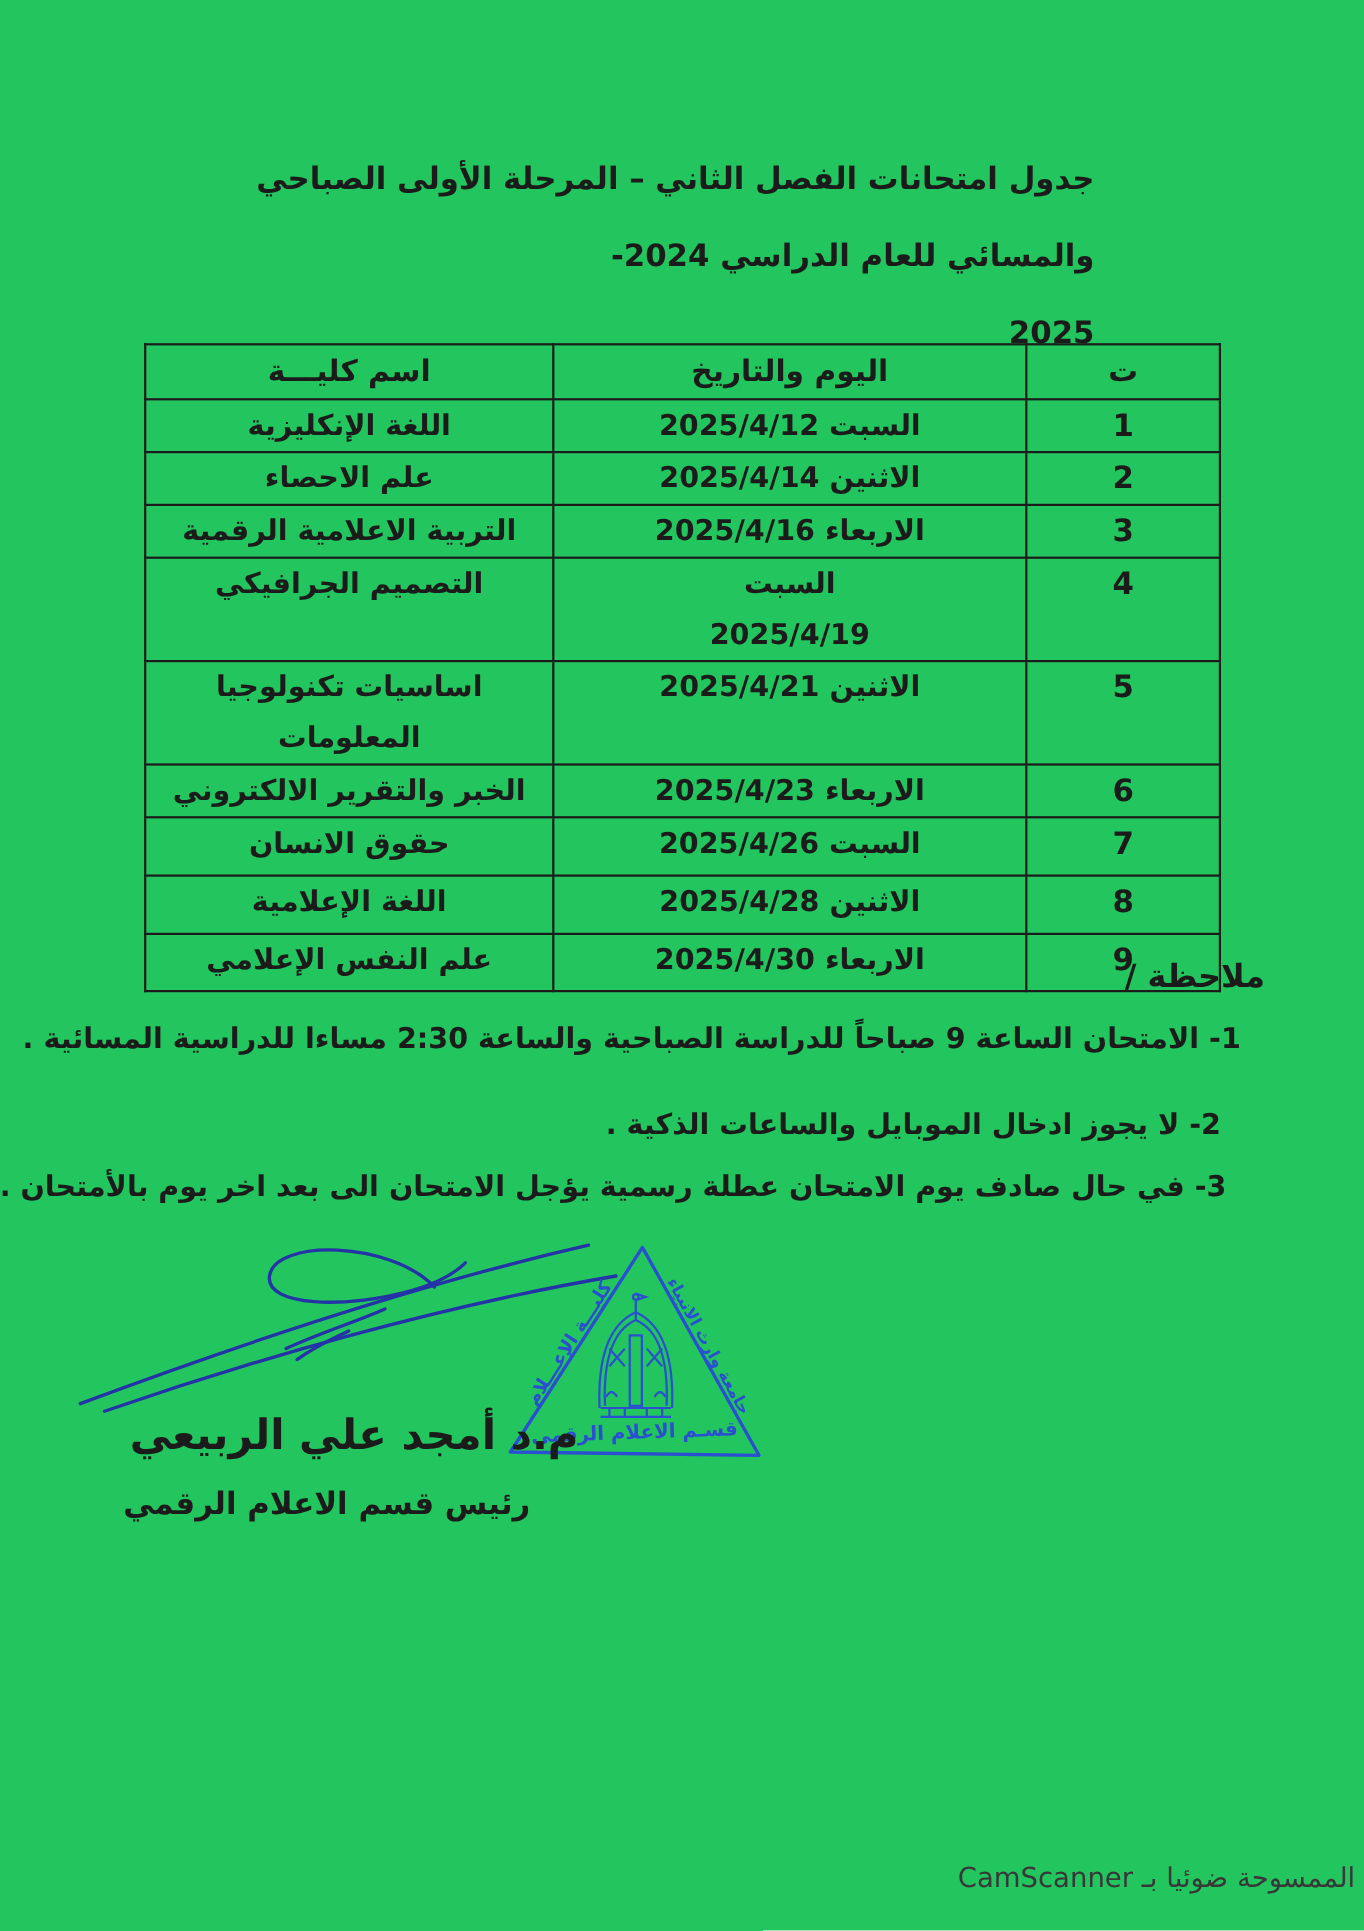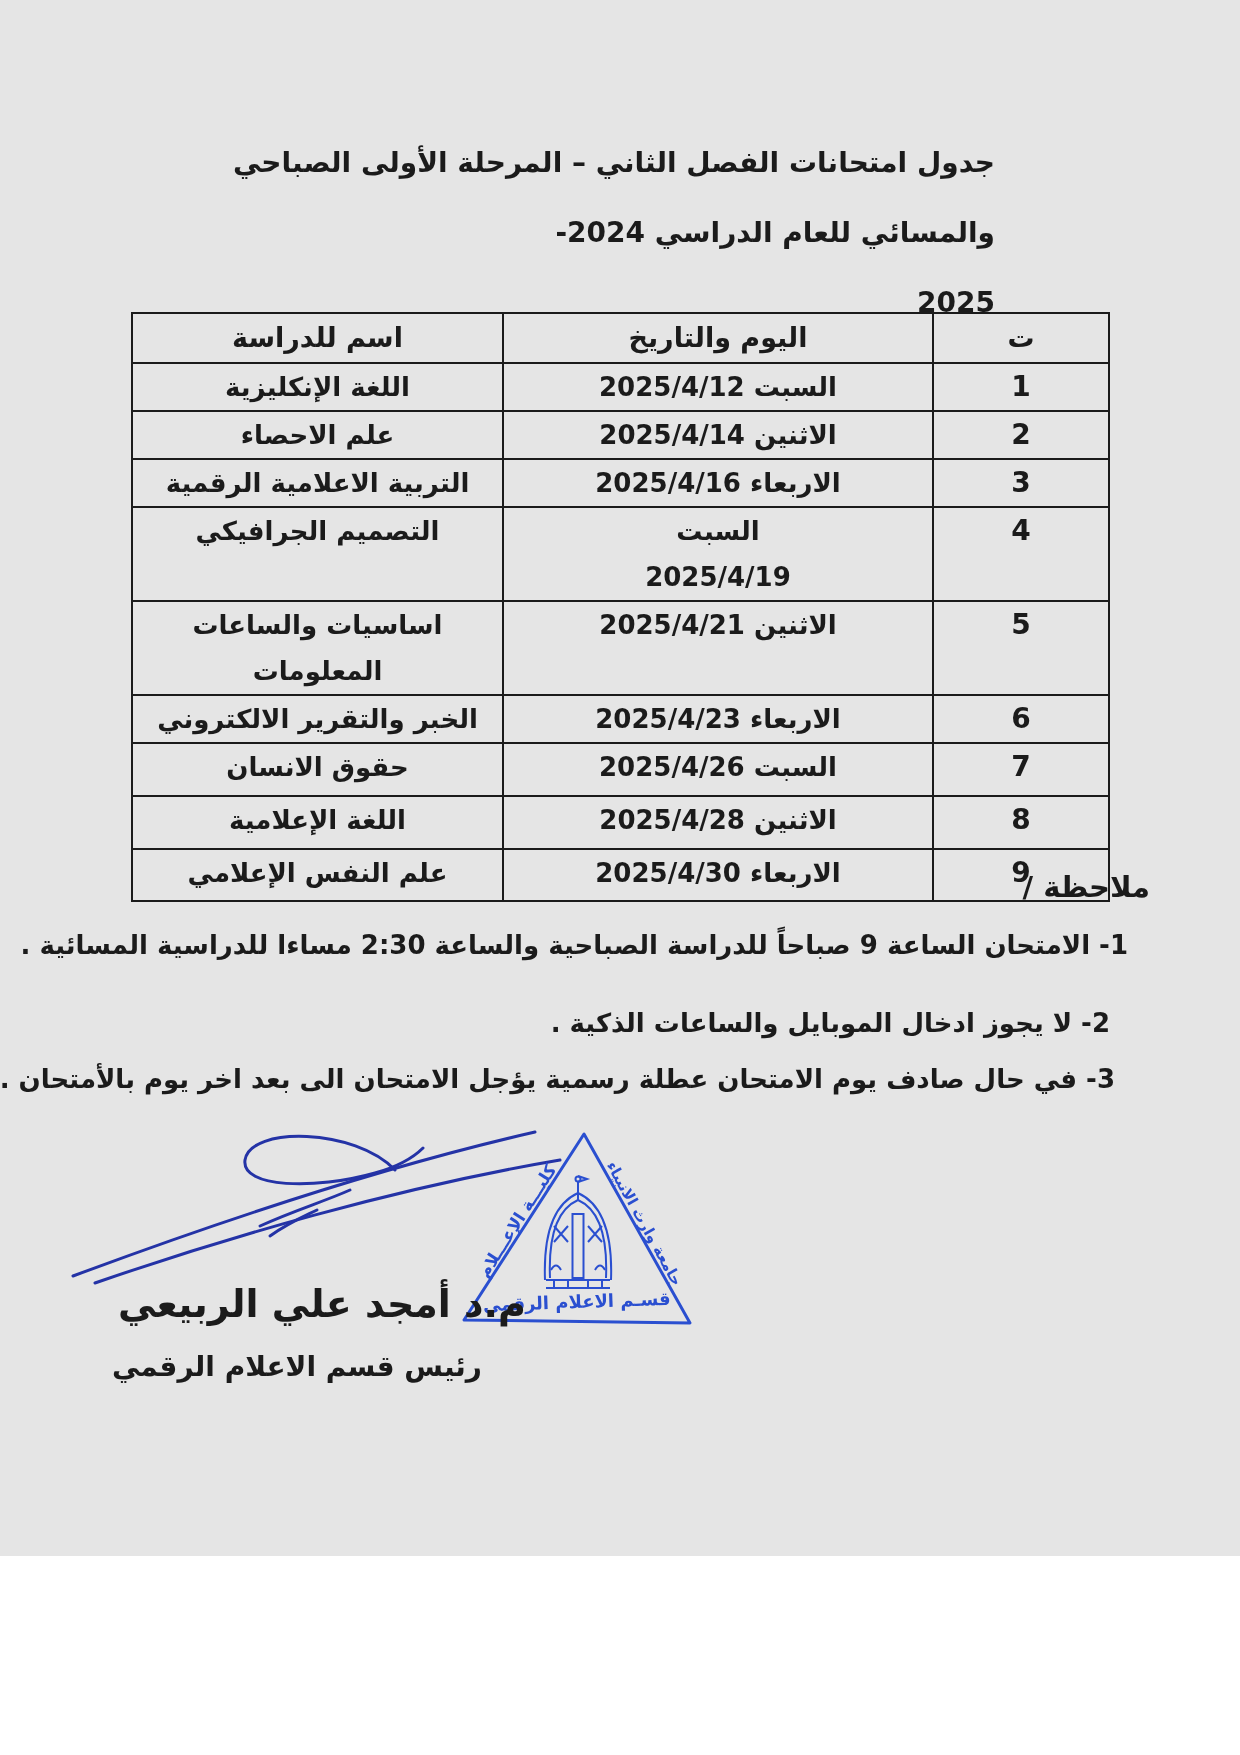--- a/index.html
+++ b/index.html
@@ -4,22 +4,22 @@
 <style>
   :root{
     --ink:#1b1b1b;
     --stamp-blue:#2a4fd0;
     --sig-blue:#2433a6;
     --footer-text:#383838;
   }
   html,body{margin:0;padding:0;background:#ffffff;}
   .page{
     position:relative;
-    width:1240px;height:1556px;
-    background:#e5e5e5;
+    width:1240px;height:1755px;
+    background:#22c55e;
     overflow:hidden;
     font-family:"DejaVu Sans",sans-serif;
     color:var(--ink);
   }
   
   .doc-title{
     position:absolute;left:115px;top:128px;width:880px;
     direction:rtl;text-align:right;
     font-size:28px;font-weight:700;line-height:70px;
     color:var(--ink);
@@ -96,21 +96,21 @@
   <table class="exam-table">
     <colgroup>
       <col class="c-no">
         <col class="c-date">
         <col class="c-subject">
     </colgroup>
     <thead>
       <tr>
         <th>ت</th>
         <th>اليوم والتاريخ</th>
-        <th>اسم للدراسة</th>
+        <th>اسم كليـــة</th>
       </tr>
     </thead>
     <tbody>
         <tr class="row-1">
           <td class="col-no">1</td>
           <td class="col-date">السبت 2025/4/12</td>
           <td class="col-subject">اللغة الإنكليزية</td>
         </tr>
         <tr class="row-2">
           <td class="col-no">2</td>
@@ -124,21 +124,21 @@
         </tr>
         <tr class="row-4">
           <td class="col-no">4</td>
           <td class="col-date">السبت
 2025/4/19</td>
           <td class="col-subject">التصميم الجرافيكي</td>
         </tr>
         <tr class="row-5">
           <td class="col-no">5</td>
           <td class="col-date">الاثنين 2025/4/21</td>
-          <td class="col-subject">اساسيات والساعات
+          <td class="col-subject">اساسيات تكنولوجيا
 المعلومات</td>
         </tr>
         <tr class="row-6">
           <td class="col-no">6</td>
           <td class="col-date">الاربعاء 2025/4/23</td>
           <td class="col-subject">الخبر والتقرير الالكتروني</td>
         </tr>
         <tr class="row-7">
           <td class="col-no">7</td>
           <td class="col-date">السبت 2025/4/26</td>

